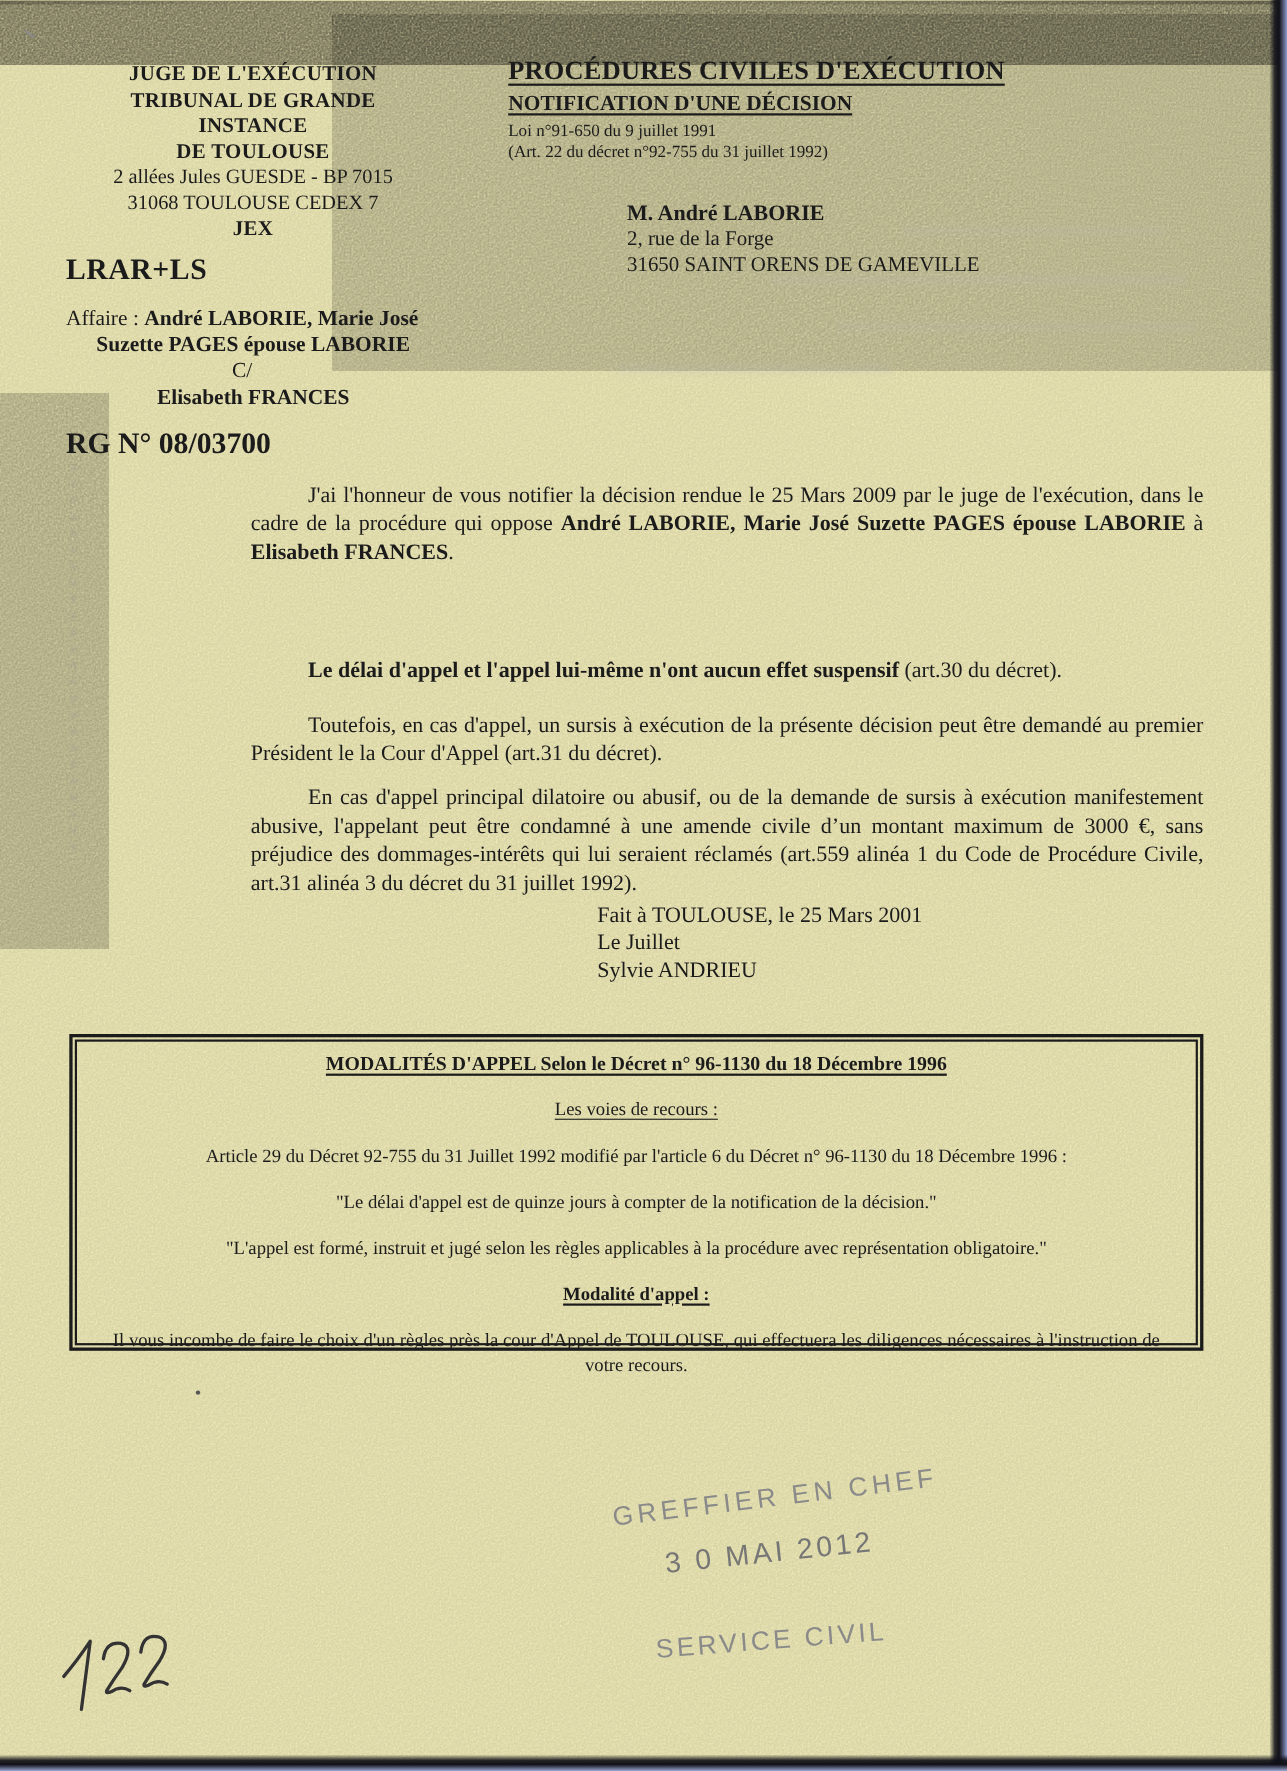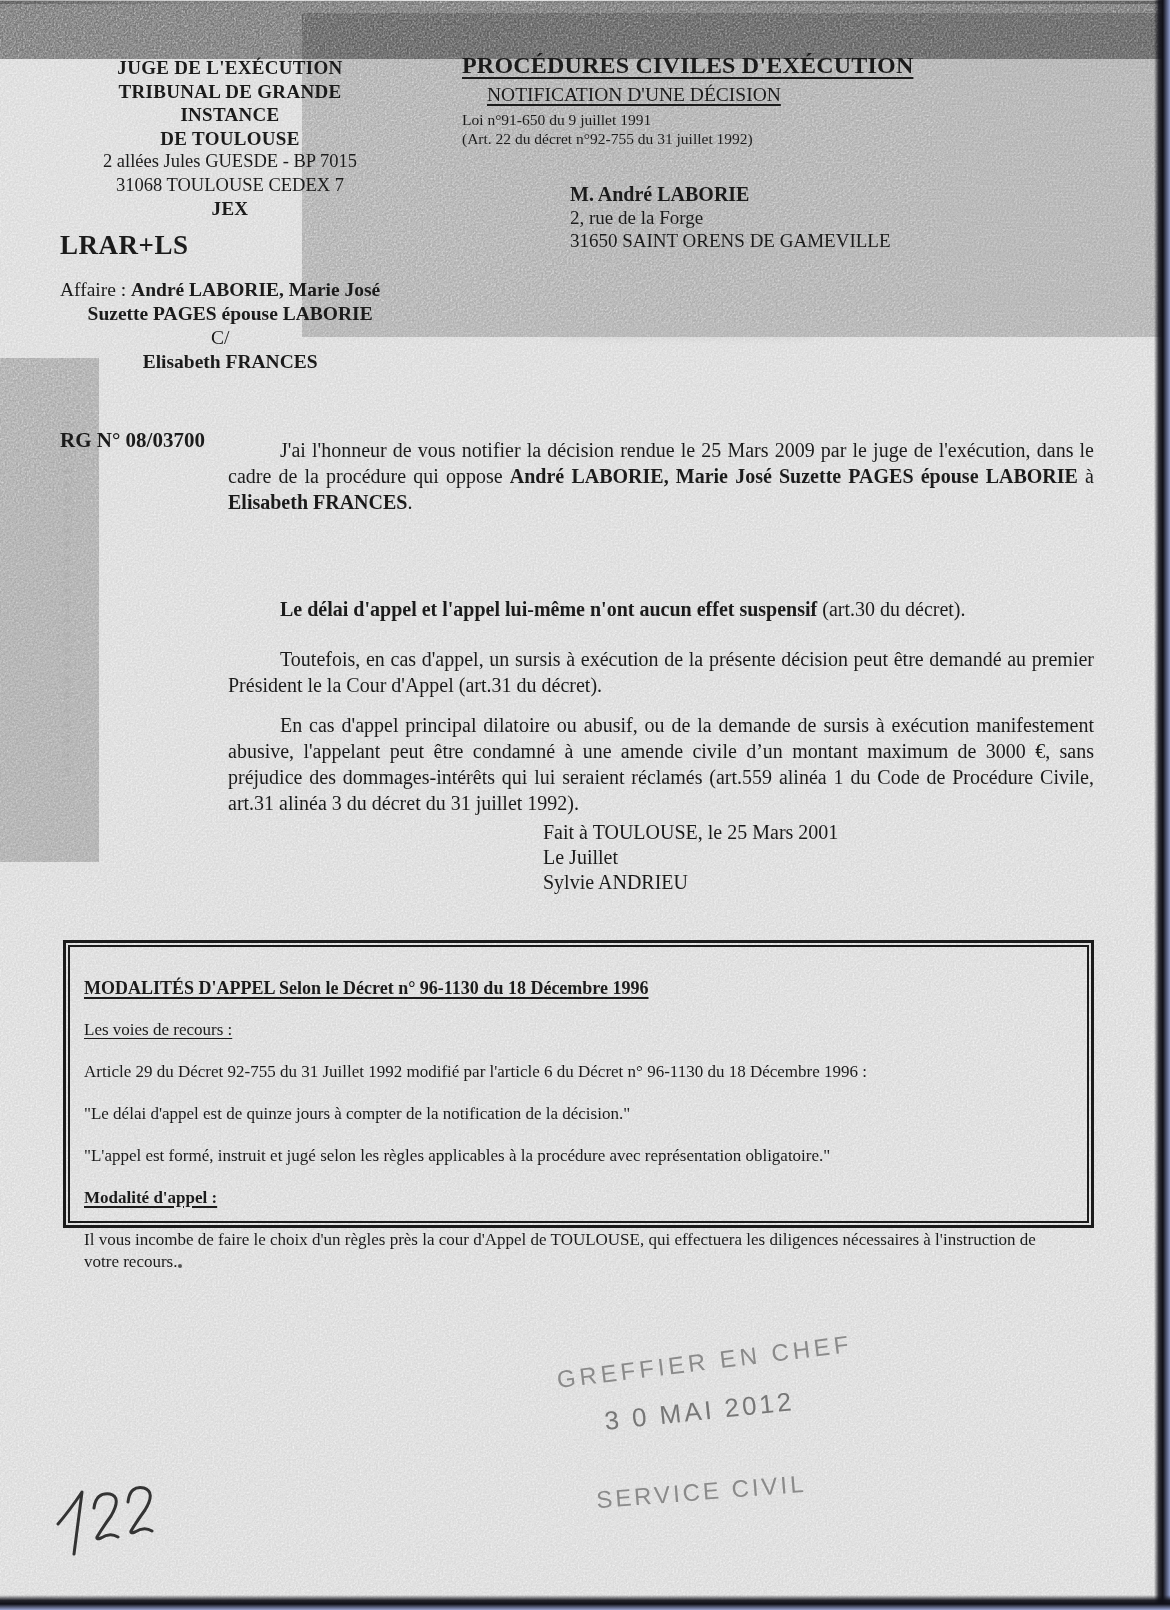--- a/index.html
+++ b/index.html
@@ -1,17 +1,17 @@
 <!DOCTYPE html>
 <html><head>
 <meta charset="utf-8">
 <style>
   html,body{margin:0;padding:0;background:#9aa6d4;}
   .page{
-    position:relative;width:1170px;height:1610px;background:#ffffff;
+    position:relative;width:1170px;height:1610px;background:#fef9c3;
     overflow:hidden;font-family:"Liberation Serif", serif;color:#1b1b1b;
   }
   .noise-svg{position:absolute;top:0;left:0;pointer-events:none;}
   
   .edge-right{position:absolute;top:0;right:0;width:16px;height:100%;
     background:linear-gradient(to right,rgba(16,16,24,0) 0%,rgba(16,16,24,.85) 30%,#101018 55%,#8f9ccc 100%);}
   .edge-bottom{position:absolute;left:0;bottom:0;width:100%;height:15px;
     background:linear-gradient(to bottom,rgba(16,16,24,0) 0%,rgba(16,16,24,.9) 35%,#101018 60%,#9aa6d4 100%);}
   .edge-top{position:absolute;top:0;left:0;width:100%;height:4px;
     background:linear-gradient(to right,rgba(0,0,0,.25),rgba(0,0,0,.04) 18%,rgba(0,0,0,0) 45%,rgba(0,0,0,.28) 99%);}
@@ -19,36 +19,36 @@
   .ghost{position:absolute;background:#b9b9b9;filter:blur(3px);opacity:.18;border-radius:4px;}
   .streak{position:absolute;left:64px;top:422px;width:6px;height:360px;opacity:.22;filter:blur(1px);
     background:repeating-linear-gradient(to bottom,#9a9a9a 0 6px,transparent 6px 15px);}
   .speck{position:absolute;background:#8b8b8b;}
   
   .court-block{position:absolute;left:72px;top:56px;width:316px;text-align:center;font-size:19px;line-height:23.5px;}
   .court-block .b{font-weight:bold;letter-spacing:.3px;}
   .court-block .addr{font-size:18.5px;}
   .doc-header{position:absolute;left:462px;top:52px;width:560px;}
   .doc-title{font-size:24px;font-weight:bold;letter-spacing:.2px;text-decoration:underline;text-decoration-thickness:2px;text-underline-offset:4px;}
-  .doc-subtitle{font-size:19.5px;font-weight:normal;margin-top:5px;text-decoration:underline;text-decoration-thickness:2px;text-underline-offset:3px;margin-left:25px;}
+  .doc-subtitle{font-size:19.5px;font-weight:bold;margin-top:5px;text-decoration:underline;text-decoration-thickness:2px;text-underline-offset:3px;}
   .doc-ref{font-size:15.5px;line-height:19px;margin-top:4px;}
   .doc-ref2{font-size:15.5px;line-height:19px;}
   .recipient{position:absolute;left:570px;top:183px;font-size:19px;line-height:23px;}
   .recipient .name{font-weight:bold;font-size:20px;}
   .mailing{position:absolute;left:60px;top:230px;font-weight:bold;font-size:27px;letter-spacing:.5px;}
   .case-block{position:absolute;left:60px;top:278px;font-size:19.5px;line-height:24px;text-align:center;}
   .case-block .b{font-weight:bold;margin-left:20px;}
-  .rg{position:absolute;left:60px;top:388px;font-weight:bold;font-size:21px;margin-top:40px;}
+  .rg{position:absolute;left:60px;top:388px;font-weight:bold;font-size:27px;}
   
   .para{position:absolute;left:228px;width:866px;text-align:justify;font-size:20px;line-height:26px;text-indent:52px;}
   .p1{top:437px;}.p2{top:529px;}.p3{top:596px;text-align:left;}.p4{top:646px;}.p5{top:712px;}
   .signature{position:absolute;left:543px;top:820px;font-size:20px;line-height:25px;}
   
   .appeal-box{position:absolute;left:63px;top:940px;width:1031px;height:288px;border:3px solid #1b1b1b;box-sizing:border-box;}
-  .appeal-inner{position:absolute;inset:2px;border:2px solid #1b1b1b;padding:30px 14px 0 14px;font-size:17px;line-height:22px;box-sizing:border-box;}
+  .appeal-inner{position:absolute;inset:2px;border:2px solid #1b1b1b;padding:9px 14px 0 14px;font-size:17px;line-height:22px;box-sizing:border-box;text-align:center;}
   .appeal-inner > div{margin-bottom:20px;}
   .box-title{font-weight:bold;font-size:18px;text-decoration:underline;text-decoration-thickness:1.5px;text-underline-offset:3px;}
   .box-sub{text-decoration:underline;text-decoration-thickness:1.2px;text-underline-offset:3px;}
   .box-sub2{font-weight:bold;text-decoration:underline;text-decoration-thickness:1.5px;text-underline-offset:3px;}
   .box-instruction{margin-bottom:0;}
   
   .stamp{position:absolute;font-family:"Liberation Sans", sans-serif;color:#8a8a8a;}
   .stamp1{left:556px;top:1348px;font-size:24px;letter-spacing:4px;transform:rotate(-7deg);}
   .stamp2{left:604px;top:1396px;font-size:26px;letter-spacing:3px;color:#767676;transform:rotate(-6deg);}
   .stamp3{left:596px;top:1478px;font-size:24px;letter-spacing:3px;transform:rotate(-4.5deg);}

